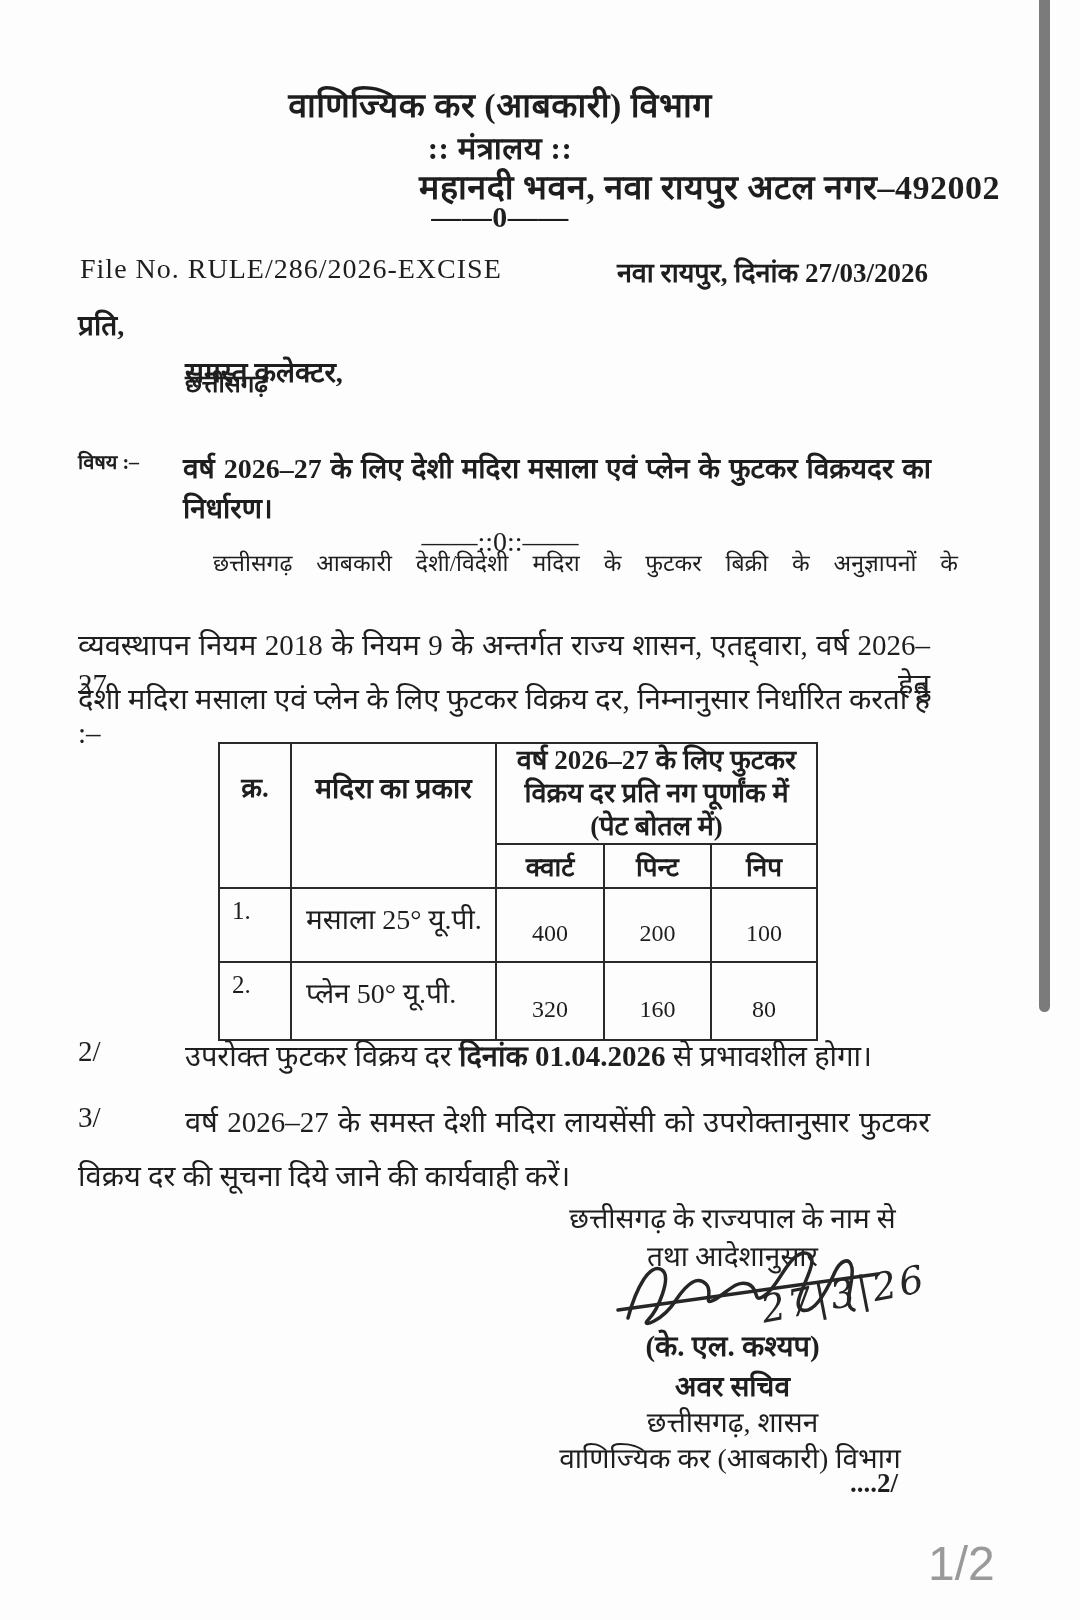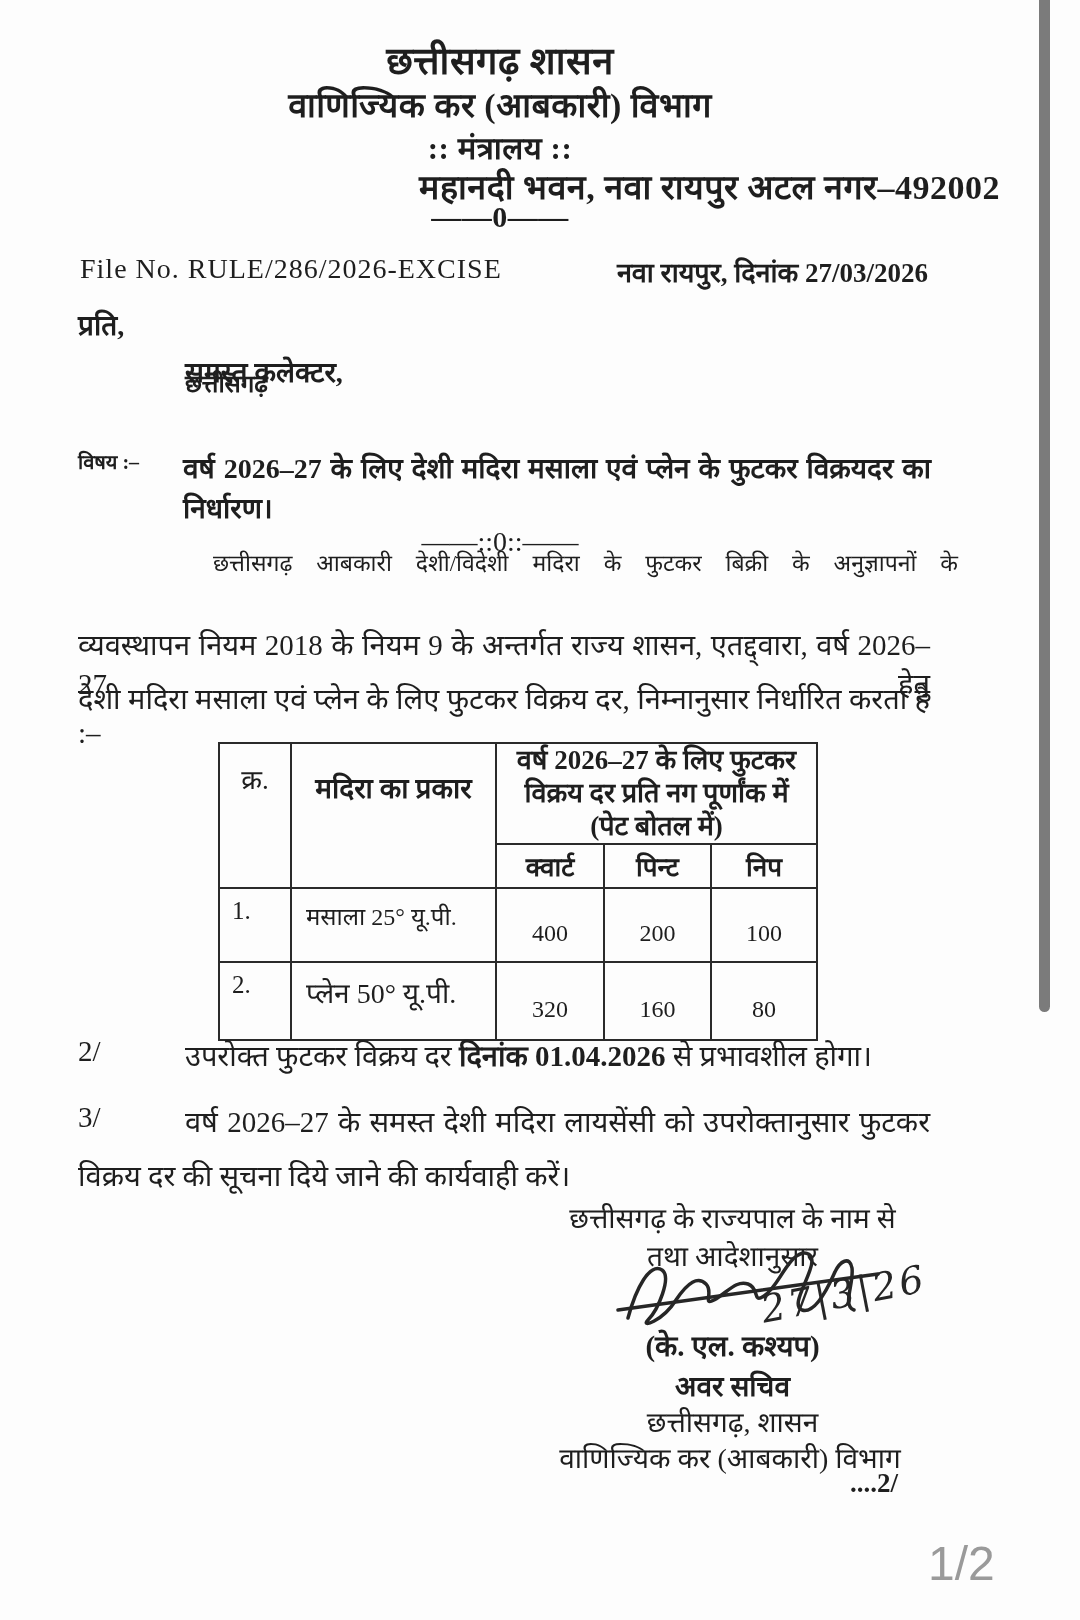--- a/index.html
+++ b/index.html
@@ -33,21 +33,20 @@
     font-family:"DejaVu Serif",serif; font-style:italic; font-size:38px;
     transform:rotate(-11deg); color:#262626; letter-spacing:3px;
   }
   #page-indicator { font-family:"Liberation Sans","DejaVu Sans",sans-serif; }
 </style>
 </head>
 <body>
 
 <div id="screen">
 
-  <div class="abs hdr" style="top:33px; font-size:38px;">छत्तीसगढ़ शासन</div>
   <div class="abs hdr" style="top:81px; font-size:34px;">वाणिज्यिक कर (आबकारी) विभाग</div>
   <div class="abs hdr" style="top:126px; font-size:31px;">:: मंत्रालय ::</div>
   <div class="abs hdr" style="top:163px; font-size:34px;text-align:right;">महानदी भवन, नवा रायपुर अटल नगर–492002</div>
   <div class="abs hdr" style="top:200px; font-size:30px;">——0——</div>
 
   <div class="abs" style="left:80px; top:253px; font-size:28px; letter-spacing:1px;">File No. RULE/286/2026-EXCISE</div>
   <div class="abs" style="left:580px; top:253px; width:348px; text-align:right; font-size:27px; font-weight:600;">नवा रायपुर, दिनांक 27/03/2026</div>
 
   <div class="abs" style="left:78px; top:305px; font-size:28px; font-weight:600;">प्रति,</div>
   <div class="abs" style="left:185px; top:352px; font-size:28px; font-weight:600;">समस्त कलेक्टर,</div>
@@ -66,36 +65,36 @@
   <table class="rates abs" style="left:218px; top:742px; width:598px;">
     <colgroup>
       <col style="width:72px">
         <col style="width:205px">
       <col style="width:108px">
         <col style="width:107px">
         <col style="width:106px">
     </colgroup>
     <tbody>
         <tr style="height:100px;">
-      <td rowspan="2" style="vertical-align:top; padding-top:16px; font-size:27px; font-weight:400;margin-top:11px;">क्र.</td>
+      <td rowspan="2" style="vertical-align:top; padding-top:24px; font-size:27px; font-weight:700;margin-top:11px;">क्र.</td>
       <td rowspan="2" style="vertical-align:top; padding-top:24px; font-size:28px; font-weight:600;">मदिरा का प्रकार</td>
       <td colspan="3" style="font-size:27px; font-weight:600; line-height:33px;">
         <div>वर्ष 2026–27 के लिए फुटकर</div>
         <div>विक्रय दर प्रति नग पूर्णांक में</div>
         <div>(पेट बोतल में)</div>
       </td>
     </tr>
     <tr style="height:44px;">
       <td style="font-size:26px; font-weight:600;">क्वार्ट</td>
       <td style="font-size:26px; font-weight:600;">पिन्ट</td>
       <td style="font-size:26px; font-weight:600;">निप</td>
     </tr>
     <tr style="height:74px;">
       <td style="vertical-align:top; text-align:left; padding:8px 0 0 12px; font-size:25px;">1.</td>
-      <td style="vertical-align:top; text-align:left; padding:10px 0 0 14px; font-size:24px;">मसाला 25° यू.पी.</td>
+      <td style="vertical-align:top; text-align:left; padding:10px 0 0 14px; font-size:28px;">मसाला 25° यू.पी.</td>
       <td class="num-cell">400</td>
       <td class="num-cell">200</td>
       <td class="num-cell">100</td>
     </tr>
     <tr style="height:78px;">
       <td style="vertical-align:top; text-align:left; padding:8px 0 0 12px; font-size:25px;">2.</td>
       <td style="vertical-align:top; text-align:left; padding:10px 0 0 14px; font-size:28px;">प्लेन 50° यू.पी.</td>
       <td class="num-cell">320</td>
       <td class="num-cell">160</td>
       <td class="num-cell">80</td>

